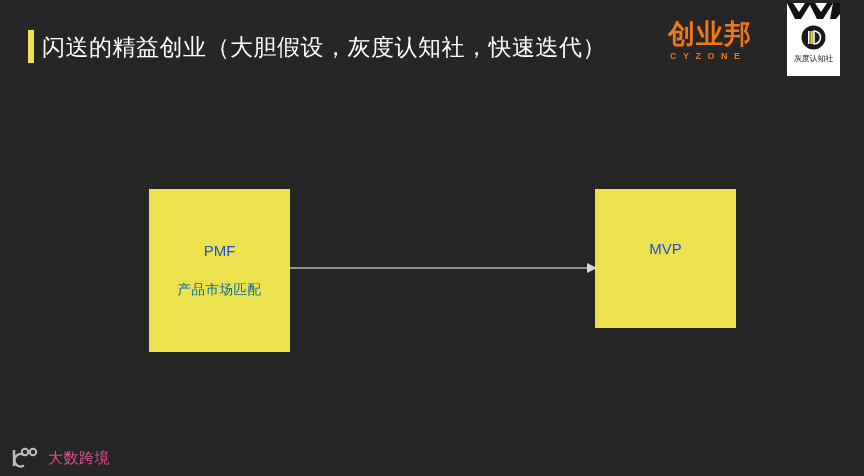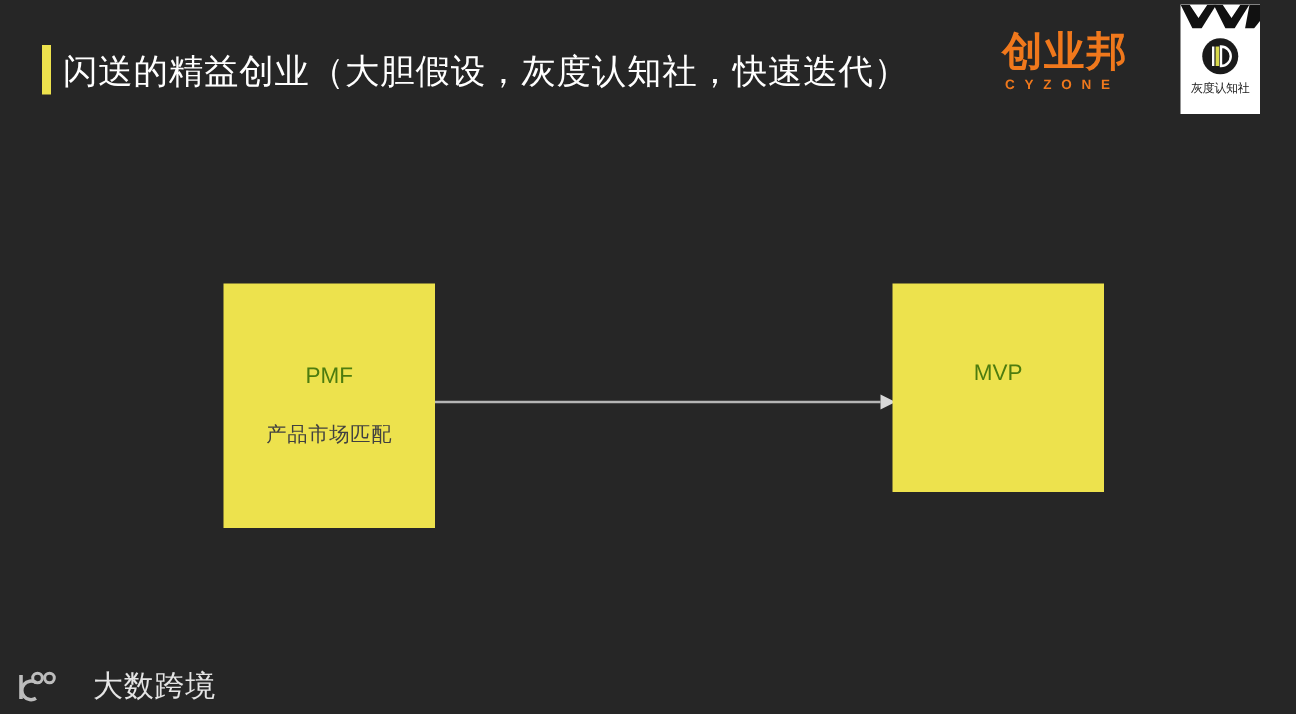--- a/index.html
+++ b/index.html
@@ -94,54 +94,53 @@
     background:#EDE24D;
     display:flex;
     flex-direction:column;
     align-items:center;
     justify-content:center;
   }
   #node-pmf { left:149px; top:189px; width:141px; height:163px; }
   #node-mvp { left:595px; top:189px; width:141px; height:139px;text-align:center; }
 
   .node-title {
-    color:#4d7c0f;
+    color:#1d4ed8;
     font-size:15px;
     line-height:20px;
     margin-bottom:19px;
     white-space:nowrap;
   }
   .node-subtitle {
-    color:#404040;
+    color:#0369a1;
     font-size:13.5px;
     line-height:20px;
     letter-spacing:0.5px;
     white-space:nowrap;
   }
 
   #connector-arrow {
     position:absolute;
     left:290px; top:258px;
     width:307px; height:20px;
   }
 
   
   #footer-watermark {
     position:absolute; left:10px; top:446px;
     height:24px;
     display:flex; align-items:center;
   }
   #watermark-mark { width:34px; height:22px; margin-right:4px; }
   #watermark-text {
-    color:#e5e5e5;
-    font-size:20px;
+    color:#ec4899;
+    font-size:15px;
     line-height:22px;
     letter-spacing:0.5px;
     white-space:nowrap;
-    margin-left:14px;
   }
 </style>
 </head>
 <body>
 
 <div id="slide">
 
   <div id="header">
 
     <div id="title-accent"></div>

